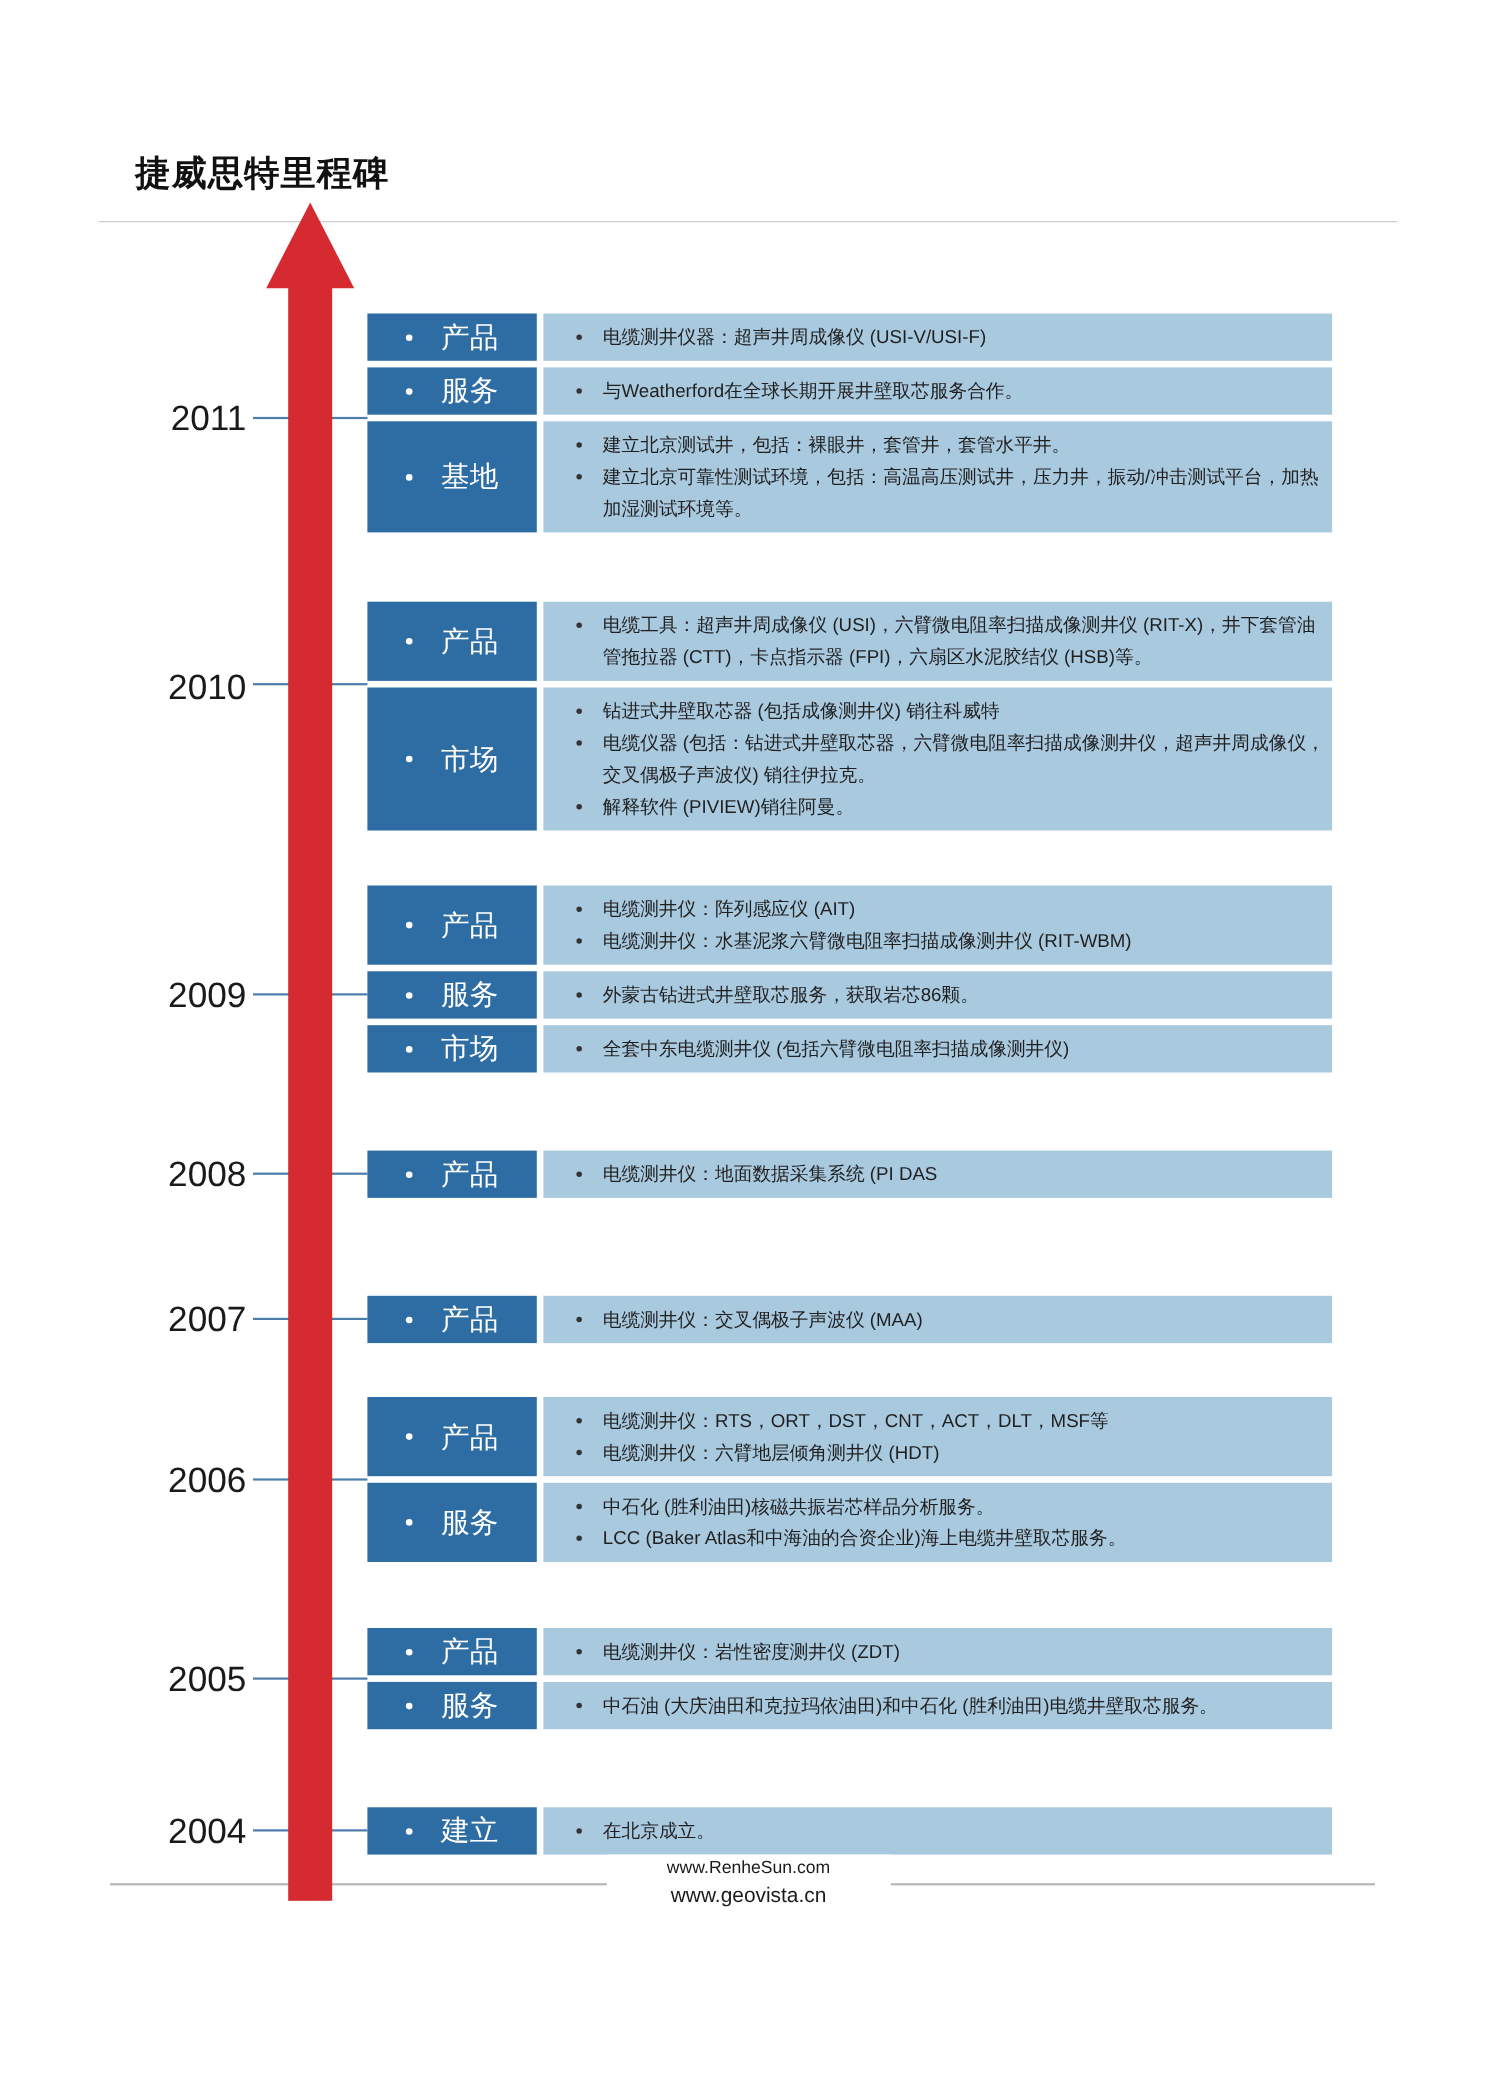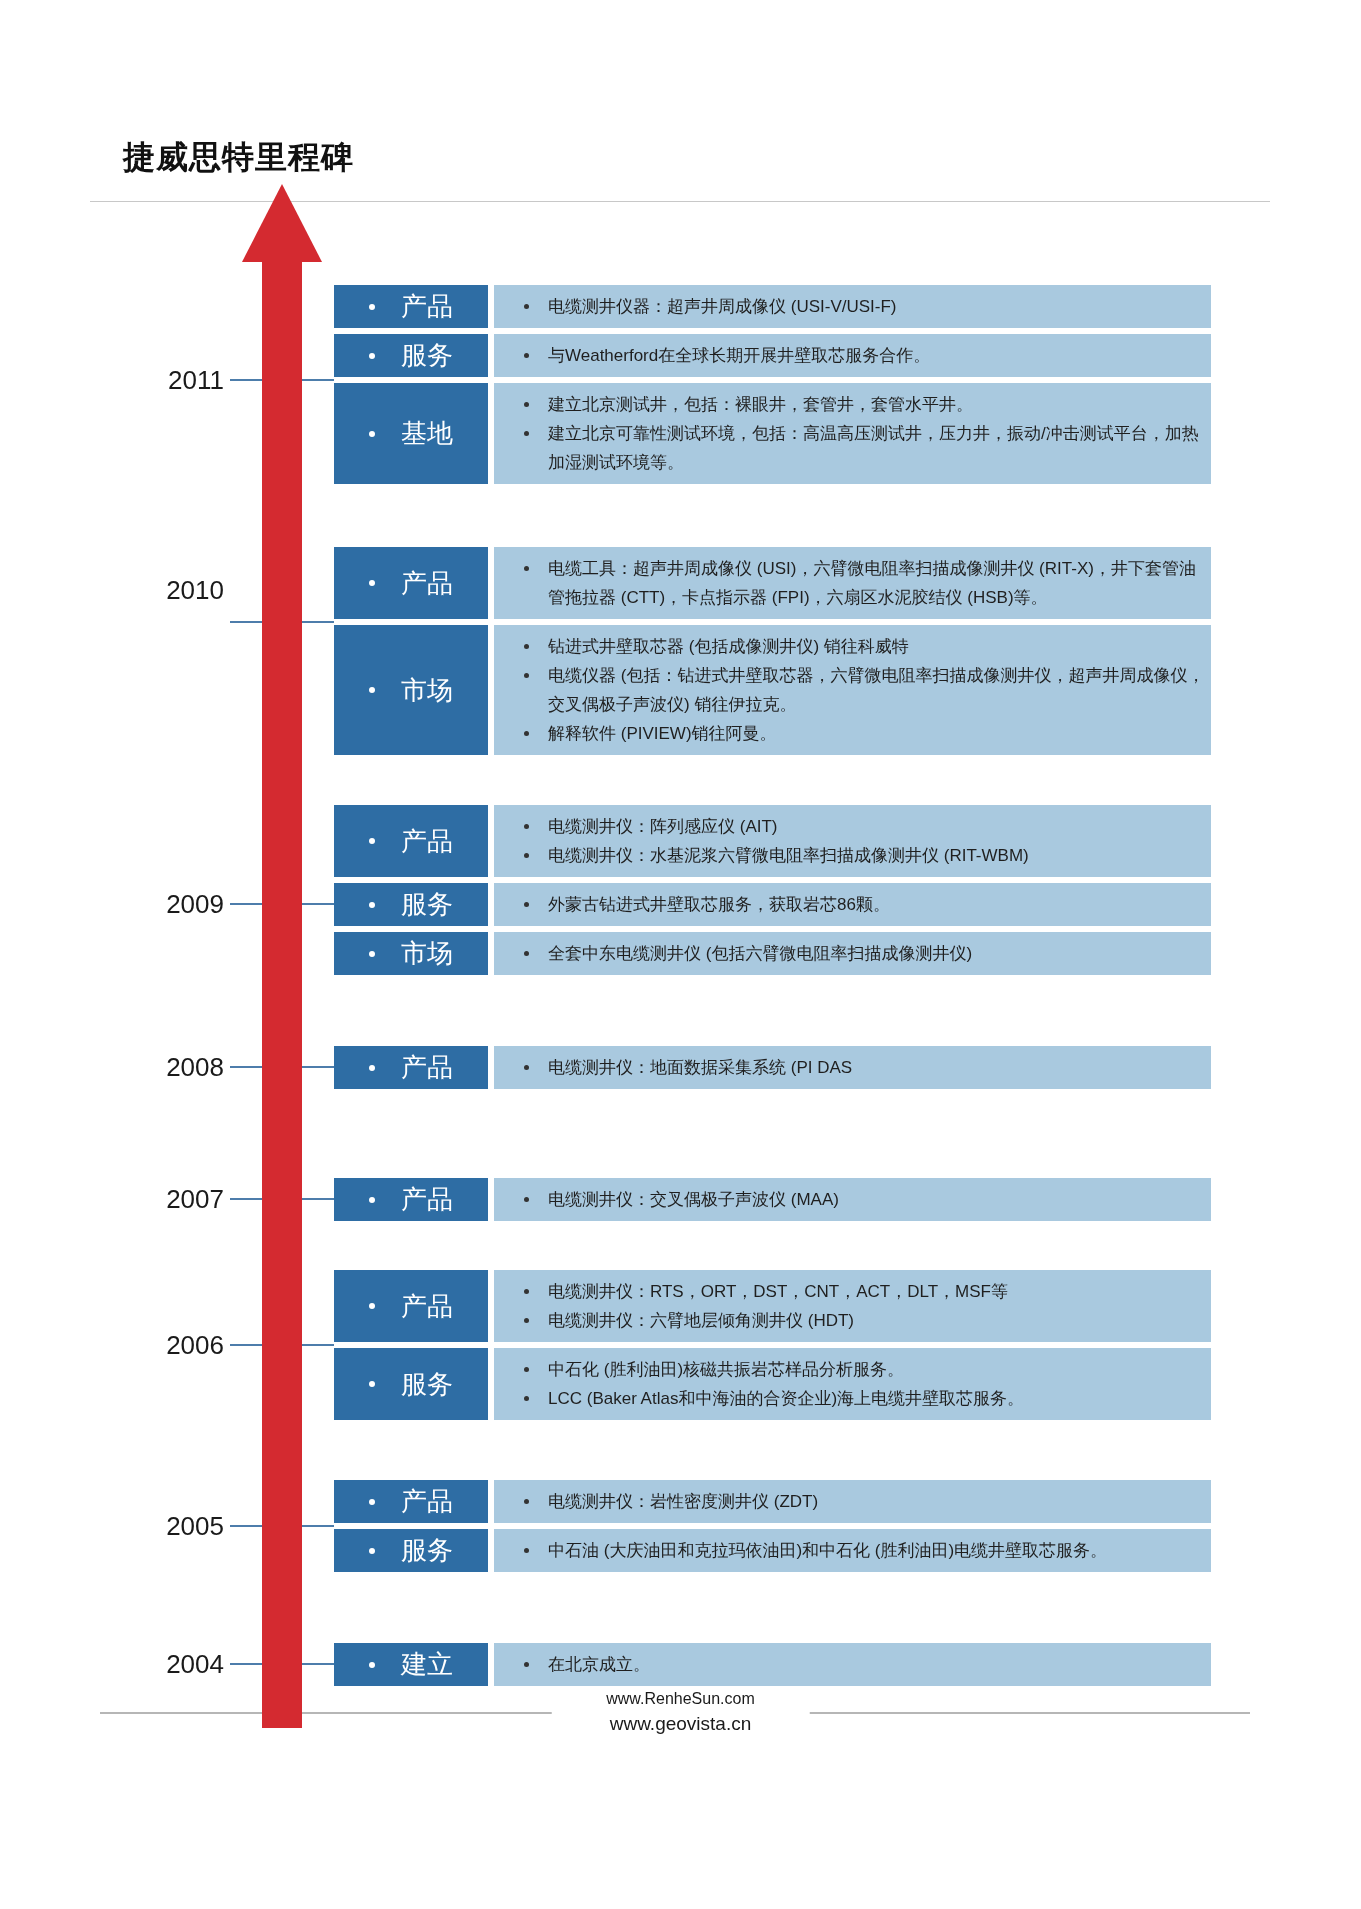--- a/index.html
+++ b/index.html
@@ -30,21 +30,21 @@
     position:absolute;left:262px;top:260px;width:40px;height:1468px;
     background:var(--arrow-red);
   }
   
   .year-line{
     position:absolute;left:230px;width:104px;height:2px;background:var(--line-blue);
     z-index:1;
   }
   .year-label{
     position:absolute;left:118px;width:106px;height:32px;line-height:32px;
-    text-align:right;font-size:26px;color:#1a1a1a;z-index:2;
+    text-align:right;font-size:32px;color:#1a1a1a;z-index:2;
   }
   .arrow-head,.arrow-shaft{z-index:3;}
   
   .year-group{
     position:absolute;left:334px;width:877px;display:flex;flex-direction:column;gap:6px;
     z-index:2;
   }
   .ms-row{display:flex;gap:6px;align-items:stretch;}
   .cat-cell{
     width:154px;flex:0 0 154px;background:var(--dark-blue);color:#fff;
@@ -113,21 +113,21 @@
           <div class="cat-bullet"></div>
           <div>基地</div>
         </div>
         <div class="desc-cell">
           <div class="ms-item"><div class="item-bullet"></div><div style="display: inline;">建立北京测试井，包括：裸眼井，套管井，套管水平井。</div></div>
           <div class="ms-item"><div class="item-bullet"></div><div style="display: inline;">建立北京可靠性测试环境，包括：高温高压测试井，压力井，振动/冲击测试平台，加热加湿测试环境等。</div></div>
         </div>
       </div>
     </div>
     <div class="year-line" style="top: 621px;"></div>
-    <div class="year-label" style="top: 574px;">2010</div>
+    <div class="year-label" style="top: 608px;">2010</div>
     <div class="year-group" style="top: 547px;">
       <div class="ms-row">
         <div class="cat-cell">
           <div class="cat-bullet"></div>
           <div>产品</div>
         </div>
         <div class="desc-cell">
           <div class="ms-item"><div class="item-bullet"></div><div style="display: inline;">电缆工具：超声井周成像仪 (USI)，六臂微电阻率扫描成像测井仪 (RIT-X)，井下套管油管拖拉器 (CTT)，卡点指示器 (FPI)，六扇区水泥胶结仪 (HSB)等。</div></div>
         </div>
       </div>

